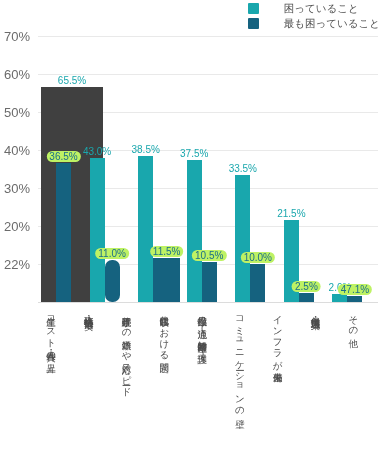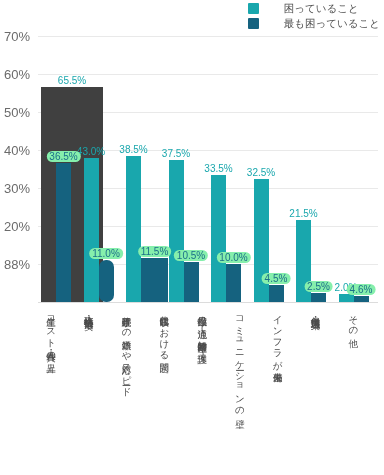--- a/index.html
+++ b/index.html
@@ -129,21 +129,21 @@
     font-size: 10px;
     line-height: 11px;
     white-space: nowrap;
     font-weight: 400;
   }
   .bar.series-0 > .bar-label {
     color: #1aa7ad;
   }
   .bar.series-1 > .bar-label {
     color: #1b6f89;
-    background: #86efac;
+    background: #bef264;
     border-radius: 7px;
     padding: 0 3px;
     z-index: 5;
     margin-top: 11px;
   }
 
   
   .xlabels {
     position: absolute;
     left: 38px;
@@ -198,21 +198,21 @@
       <div class="gridline axis-base" style="top: 266px; background: rgb(220, 220, 220);"></div>
     </div>
 
   <div class="ylabels" id="ylabels">
       <div class="ytick" style="top: 0px; color: rgb(107, 107, 107);">70%</div>
       <div class="ytick" style="top: 38px; color: rgb(107, 107, 107);">60%</div>
       <div class="ytick" style="top: 76px; color: rgb(107, 107, 107);">50%</div>
       <div class="ytick" style="top: 114px; color: rgb(107, 107, 107);">40%</div>
       <div class="ytick" style="top: 152px; color: rgb(107, 107, 107);">30%</div>
       <div class="ytick" style="top: 190px; color: rgb(107, 107, 107);">20%</div>
-      <div class="ytick" style="top: 228px; color: rgb(107, 107, 107);">88%</div>
+      <div class="ytick" style="top: 228px; color: rgb(107, 107, 107);">22%</div>
     </div>
 
   <div class="groups" id="groups">
       <div class="group">
         <div class="bar series-0" style="height: 215px; background: #404040; padding-left: 47px;">
           <span class="bar-label">65.5%</span>
         </div>
         <div class="bar series-1" style="height: 138.7px; background: rgb(21, 98, 127);">
           <span class="bar-label">36.5%</span>
         </div>
@@ -243,41 +243,33 @@
       </div>
       <div class="group">
         <div class="bar series-0" style="height: 127.3px; background: rgb(25, 167, 173); text-align: center;">
           <span class="bar-label">33.5%</span>
         </div>
         <div class="bar series-1" style="height: 38px; background: rgb(21, 98, 127);">
           <span class="bar-label">10.0%</span>
         </div>
       </div>
       <div class="group">
-        <div class="bar series-0" style="height: 123.5px; background: rgb(25, 167, 173);">
-          <span class="bar-label">32.5%</span>
-        </div>
-        <div class="bar series-1" style="height: 17.1px; background: rgb(21, 98, 127);">
-          <span class="bar-label">4.5%</span>
-        </div>
-      </div>
-      <div class="group">
         <div class="bar series-0" style="height: 81.7px; background: rgb(25, 167, 173);">
           <span class="bar-label">21.5%</span>
         </div>
         <div class="bar series-1" style="height: 9.5px; background: rgb(21, 98, 127);">
           <span class="bar-label">2.5%</span>
         </div>
       </div>
       <div class="group">
         <div class="bar series-0" style="height: 7.6px; background: rgb(25, 167, 173);">
           <span class="bar-label">2.0%</span>
         </div>
         <div class="bar series-1" style="height: 5.7px; background: rgb(21, 98, 127);">
-          <span class="bar-label">4.6%</span>
+          <span class="bar-label">47.1%</span>
         </div>
       </div>
     </div>
 
   <div class="xlabels" id="xlabels">
       <div class="xlabel">
         <span class="xlabel-text">生産コスト・人件費の上昇</span>
       </div>
       <div class="xlabel">
         <span class="xlabel-text">政情・社会情勢・治安</span>

